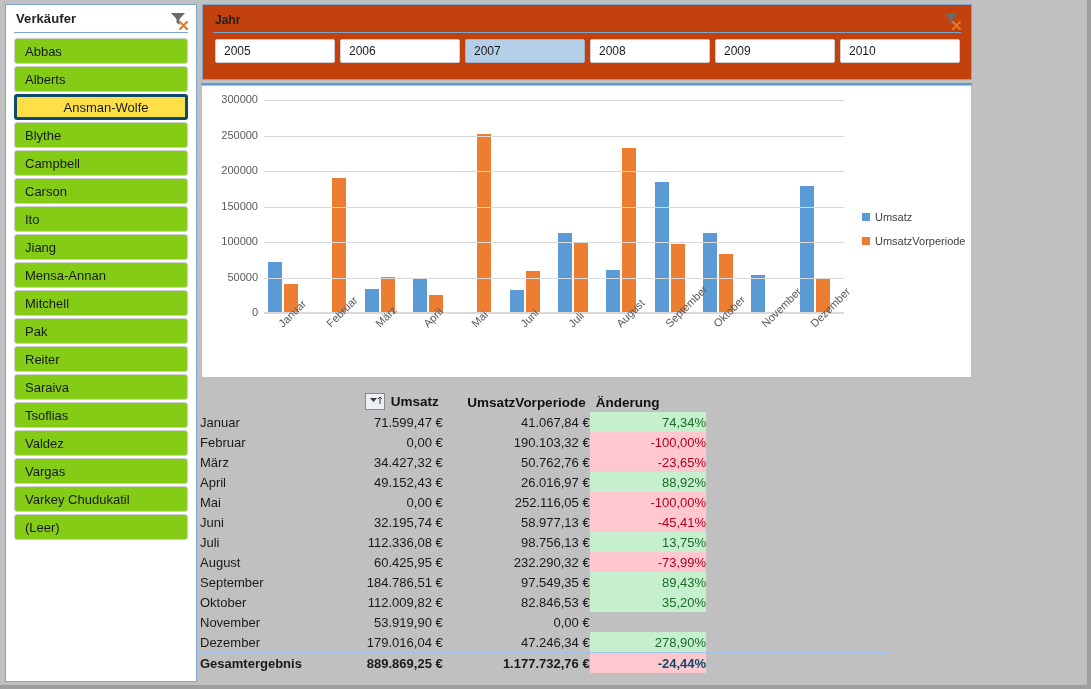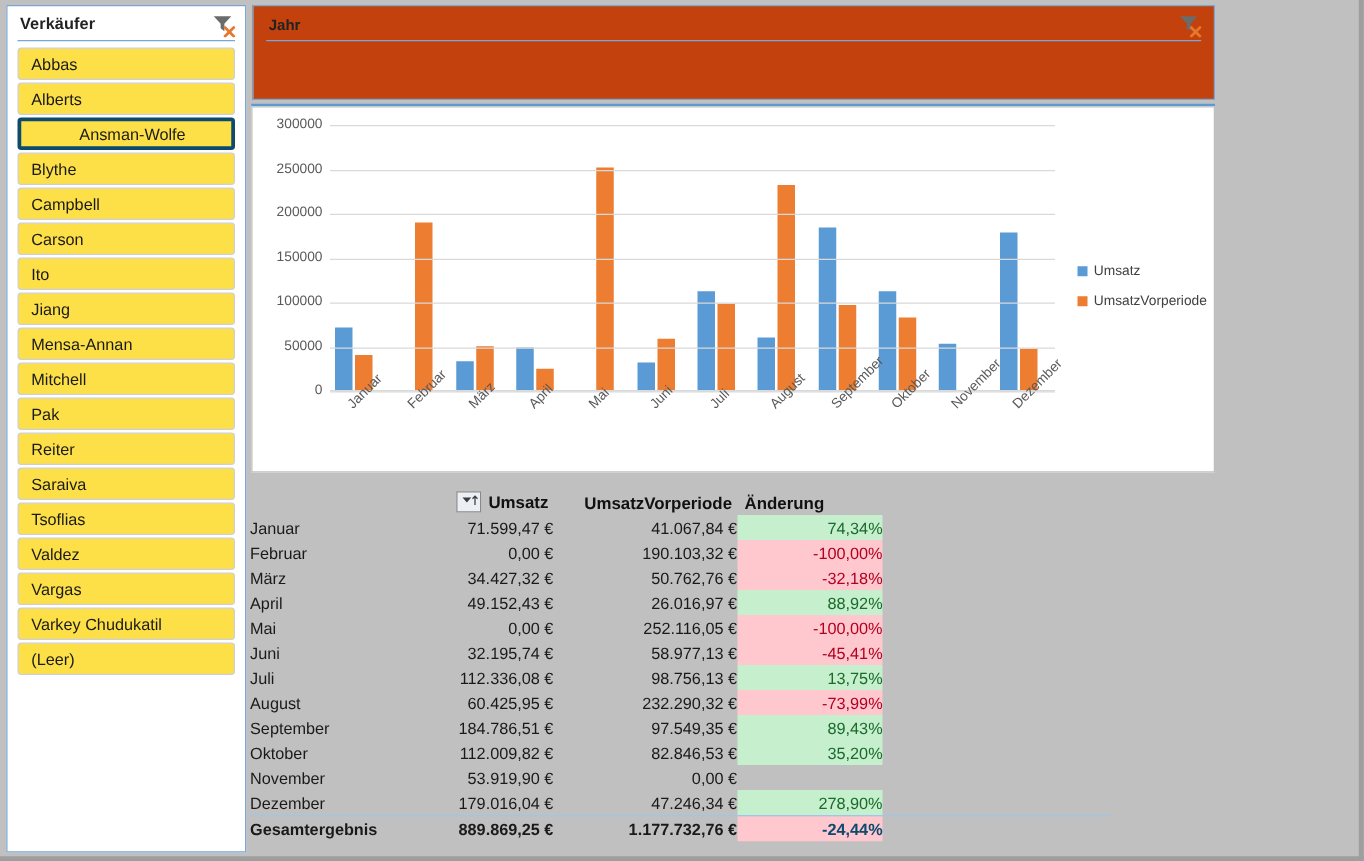--- a/index.html
+++ b/index.html
@@ -43,21 +43,21 @@
   #year-clear{right:8px;top:5px;}
   .slicer-rule{
     position:absolute;left:8px;right:8px;top:27px;height:1px;background:#7aa6d2;
   }
   .slicer-items{
     position:absolute;left:8px;top:33px;right:8px;
   }
   .slicer-item{
     height:26px;margin-bottom:2px;
     border:1px solid #cfcfcf;border-radius:3px;
-    background:#fde047;
+    background:#84cc16;
     display:flex;align-items:center;
     padding-left:10px;
     font-size:13px;color:#1a1a1a;
     box-sizing:border-box;
     cursor:pointer;
   }
   .slicer-item.selected{
     background:#fde047;
     border:3px solid #0c4a6e;
     justify-content:center;
@@ -222,20 +222,40 @@
 
   <div id="year-slicer">
     <div class="slicer-title">Jahr</div>
     <div class="clear-filter-btn" id="year-clear">
       <svg width="22" height="20" viewBox="0 0 22 20">
         <polygon points="3,3 17,3 11.5,9 11.5,15 8.5,12.5 8.5,9" fill="#6b6b6b"></polygon>
         <path d="M12 12 L19 19 M19 12 L12 19" stroke="#e8762c" stroke-width="2.1" fill="none" stroke-linecap="round"></path>
       </svg>
     </div>
     <div class="slicer-rule"></div>
+    <div id="year-items">
+        <div class="year-item">
+          <span>2005</span>
+        </div>
+        <div class="year-item">
+          <span>2006</span>
+        </div>
+        <div class="year-item selected">
+          <span>2007</span>
+        </div>
+        <div class="year-item">
+          <span>2008</span>
+        </div>
+        <div class="year-item">
+          <span>2009</span>
+        </div>
+        <div class="year-item">
+          <span>2010</span>
+        </div>
+      </div>
   </div>
 
   <div id="chart-sel-top"></div>
   <div id="chart-frame">
     <div id="plot">
       <div class="bars" id="bars">
           <div class="grp" style="left: 0px; width: 48.3333px;">
             <div class="bar s0" style="height: 50.8356px; background: rgb(91, 155, 213);"></div>
             <div class="bar s1" style="height: 29.1582px; background: rgb(237, 125, 49);"></div>
           </div>
@@ -368,21 +388,21 @@
             <td class="c-label">Februar</td>
             <td class="c-num">0,00 €</td>
             <td class="c-num">190.103,32 €</td>
             <td class="c-chg neg">-100,00%</td>
             <td></td>
           </tr>
           <tr>
             <td class="c-label">März</td>
             <td class="c-num">34.427,32 €</td>
             <td class="c-num">50.762,76 €</td>
-            <td class="c-chg neg">-32,18%</td>
+            <td class="c-chg neg">-23,65%</td>
             <td></td>
           </tr>
           <tr>
             <td class="c-label">April</td>
             <td class="c-num">49.152,43 €</td>
             <td class="c-num">26.016,97 €</td>
             <td class="c-chg pos">88,92%</td>
             <td></td>
           </tr>
           <tr>

